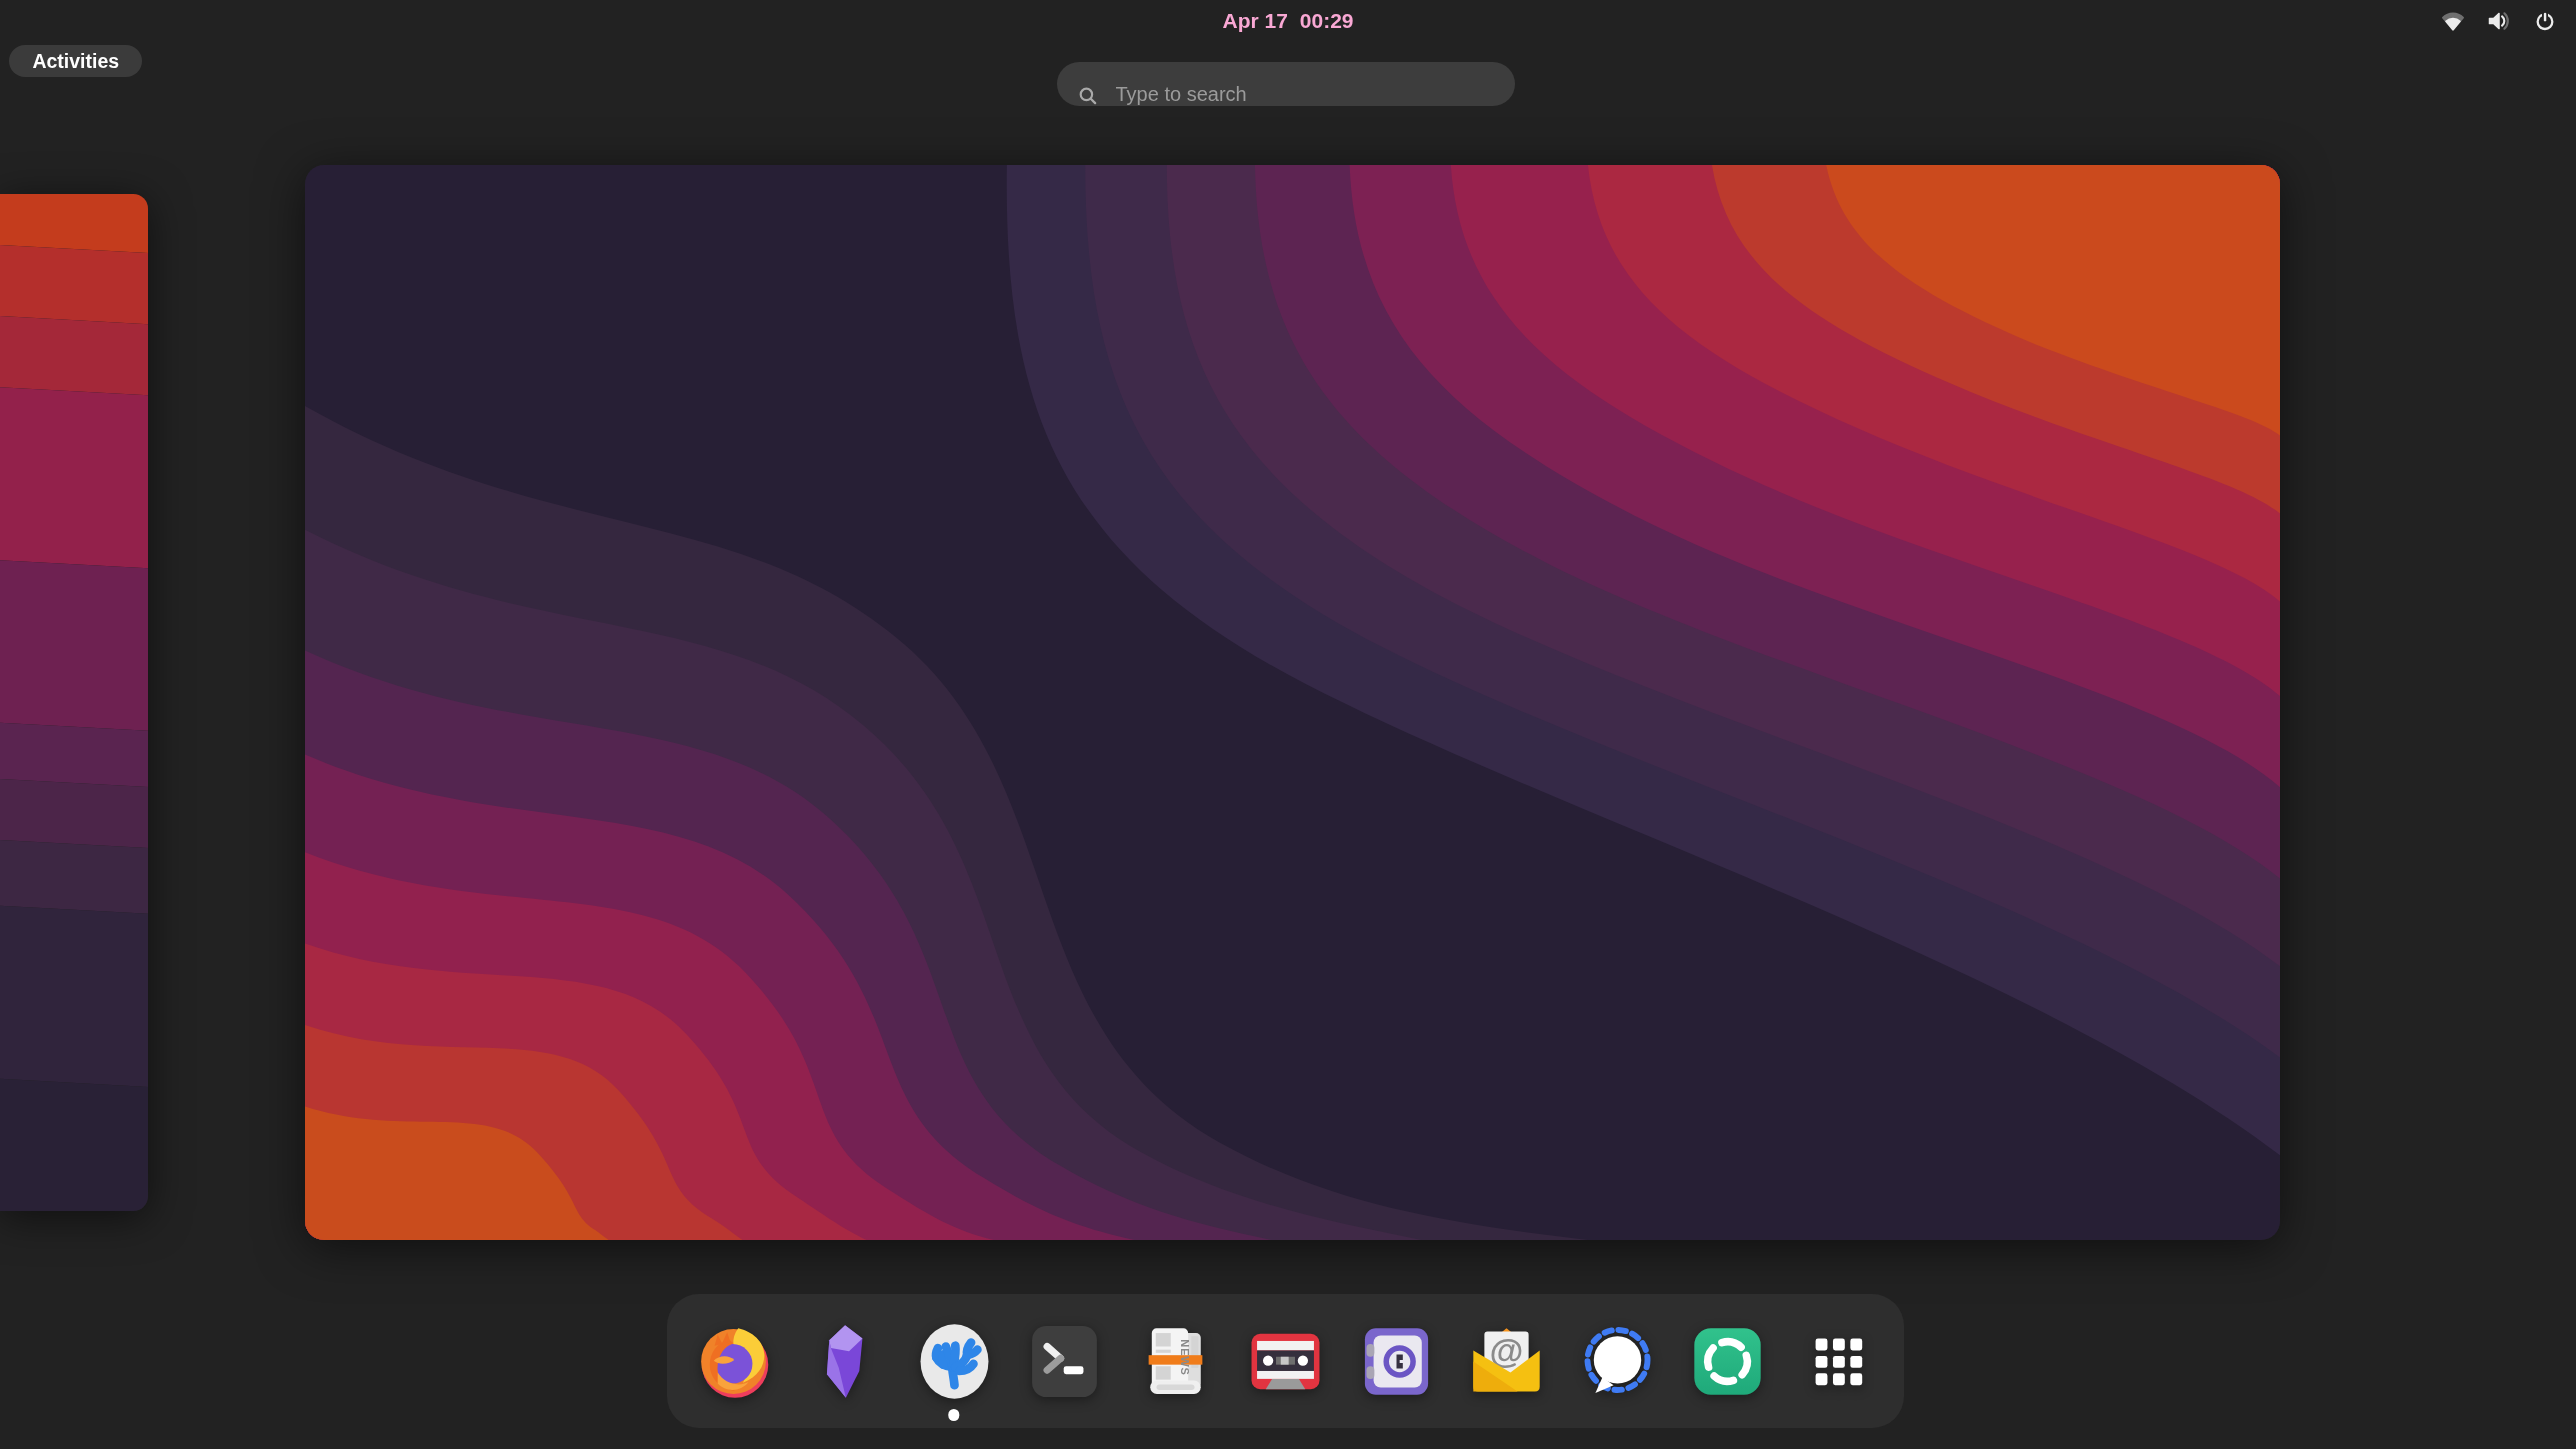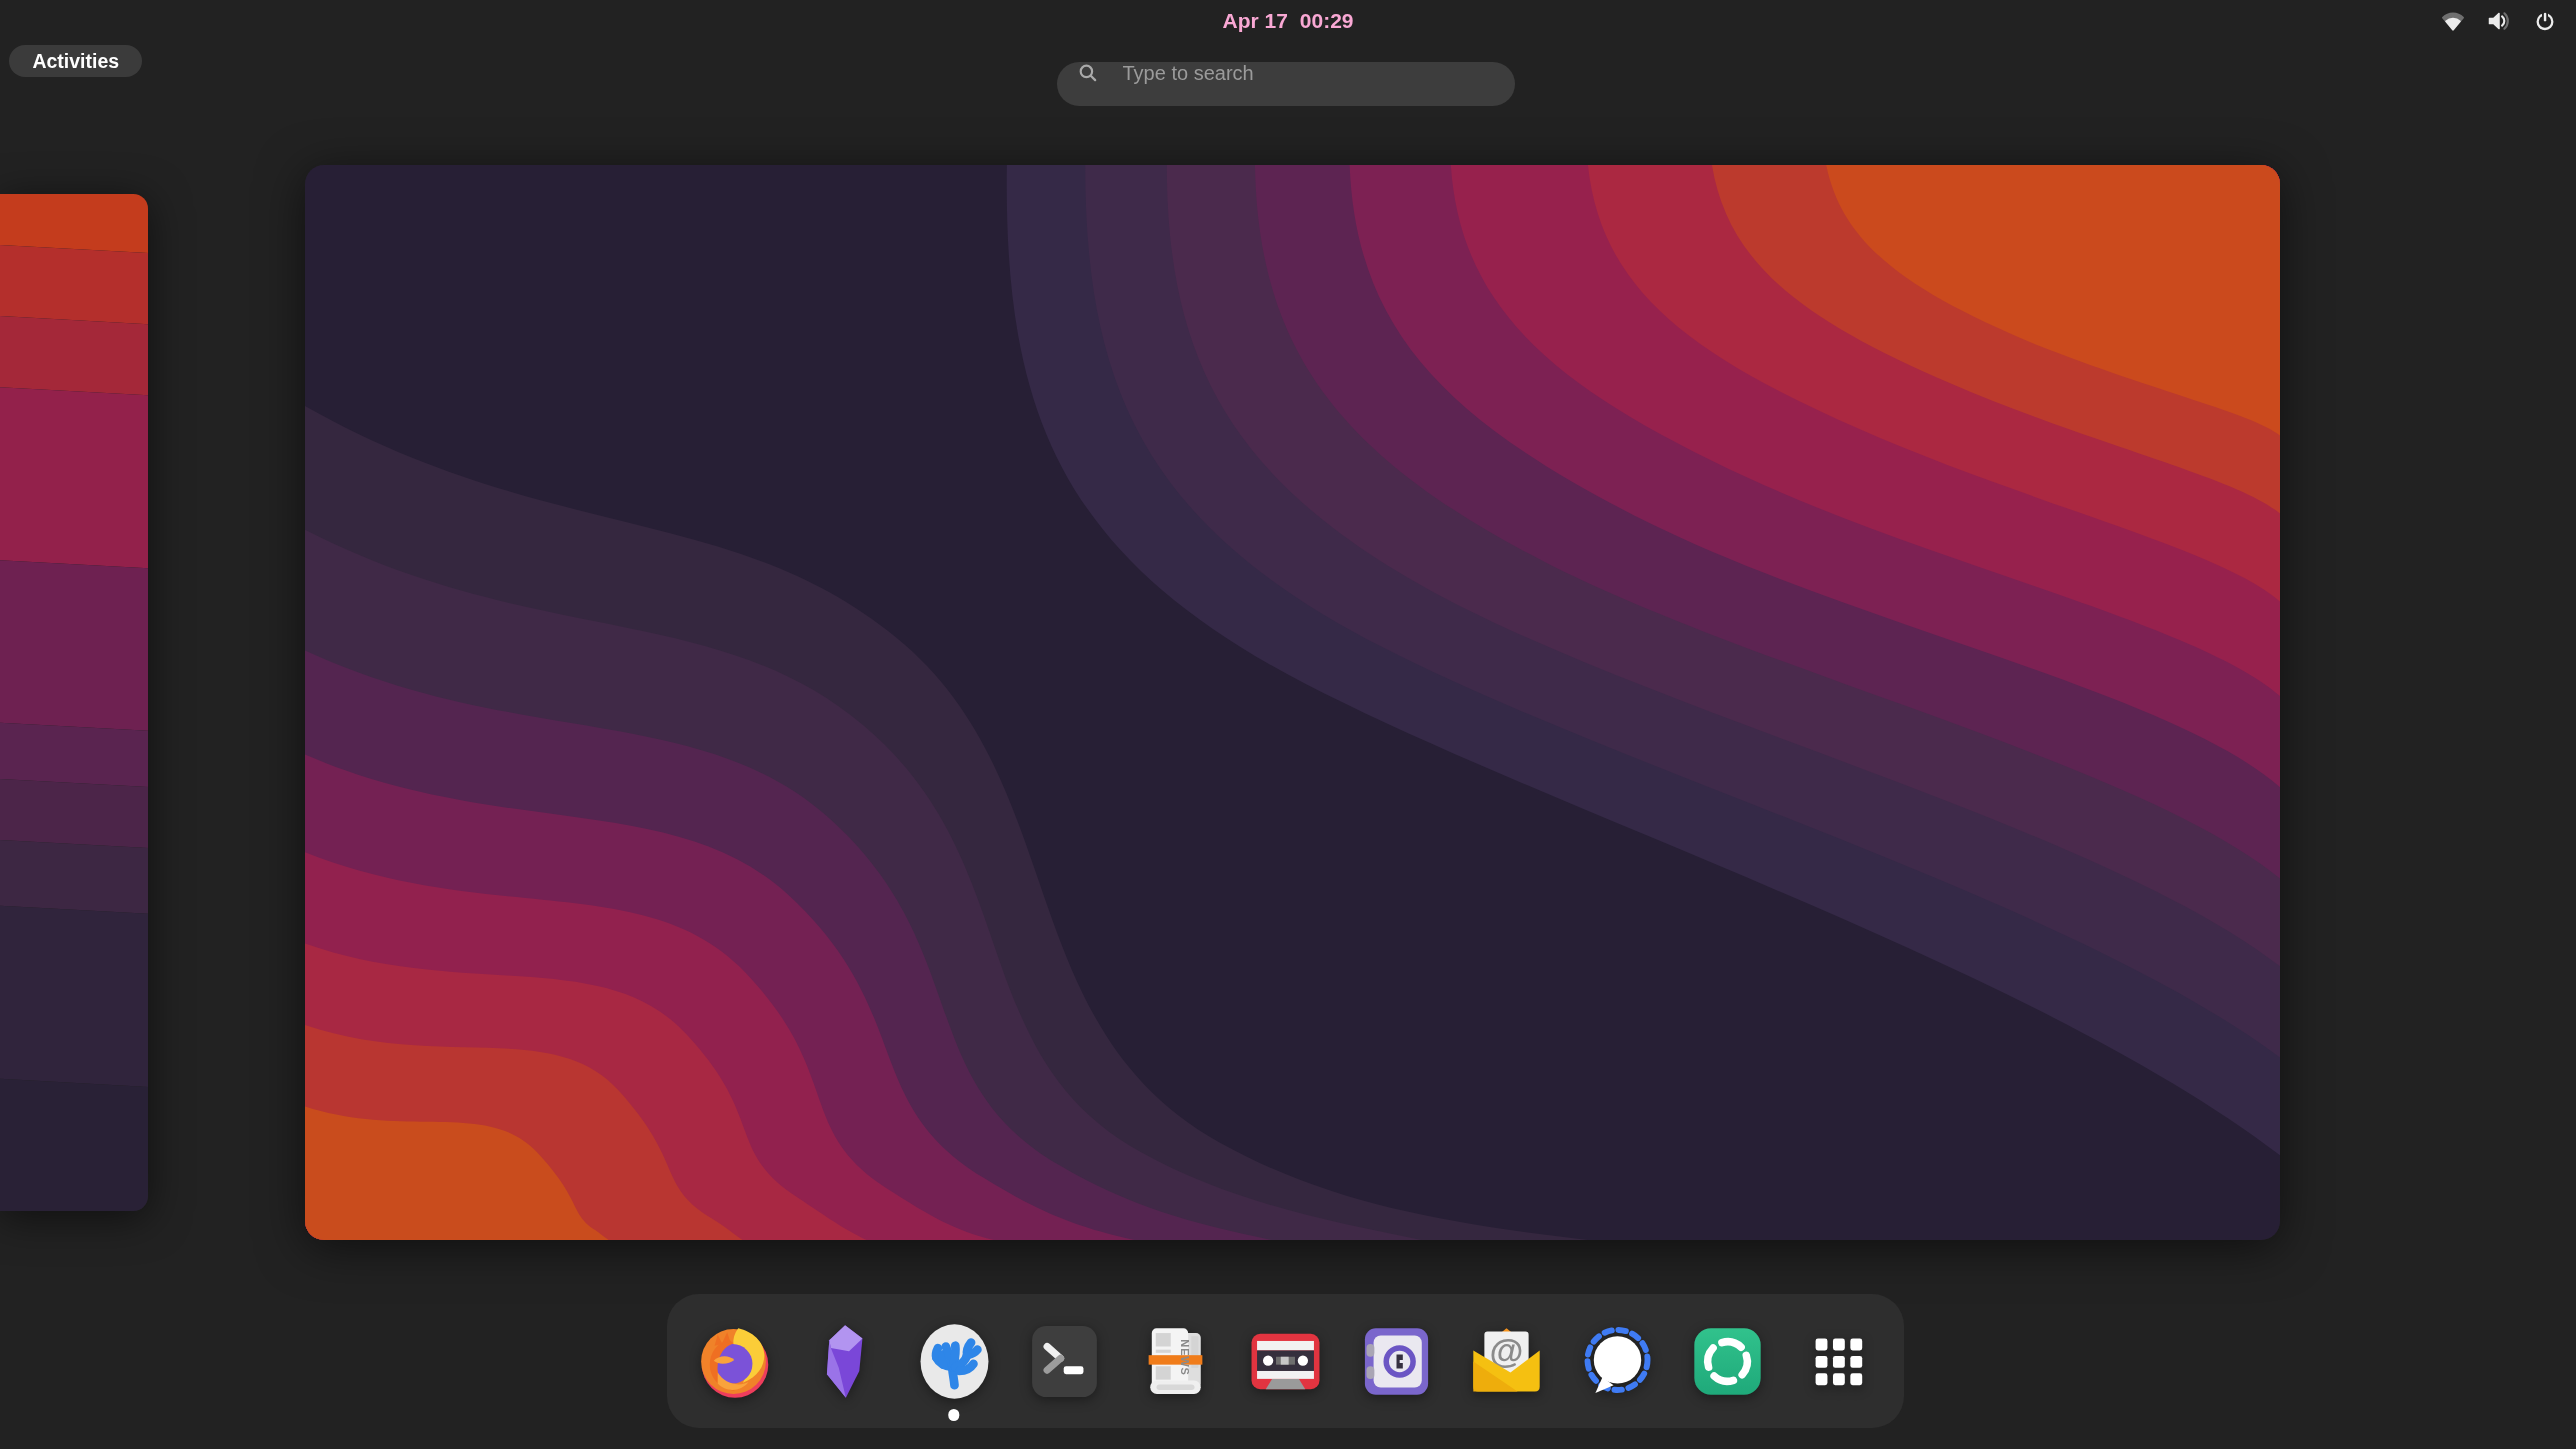--- a/index.html
+++ b/index.html
@@ -21,21 +21,21 @@
   .status-area {
     position:absolute; right:19px; top:4.7px; height:32px;
     display:flex; align-items:center; gap:21.5px;
   }
   .status-area svg { display:block; cursor:pointer; }
 
   
   .search-bar {
     position:absolute; left:1057px; top:62px; width:458px; height:44px;
     border-radius:22px; background:#3d3d3d;
-    display:flex; align-items:flex-start; padding:0 16px 0 20px; gap:24px;
+    display:flex; align-items:flex-end; padding:0 16px 0 20px; gap:17px;
   }
   .search-bar input {
     flex:1; background:transparent; border:none; outline:none;
     color:#e3e3e3; font-size:20px; font-family:"Liberation Sans", sans-serif;
   }
   .search-bar input::placeholder { color:#9b9b9b; opacity:1; }
 
   
   .ws-left {
     position:absolute; left:0; top:194px; width:148px; height:1017px;

